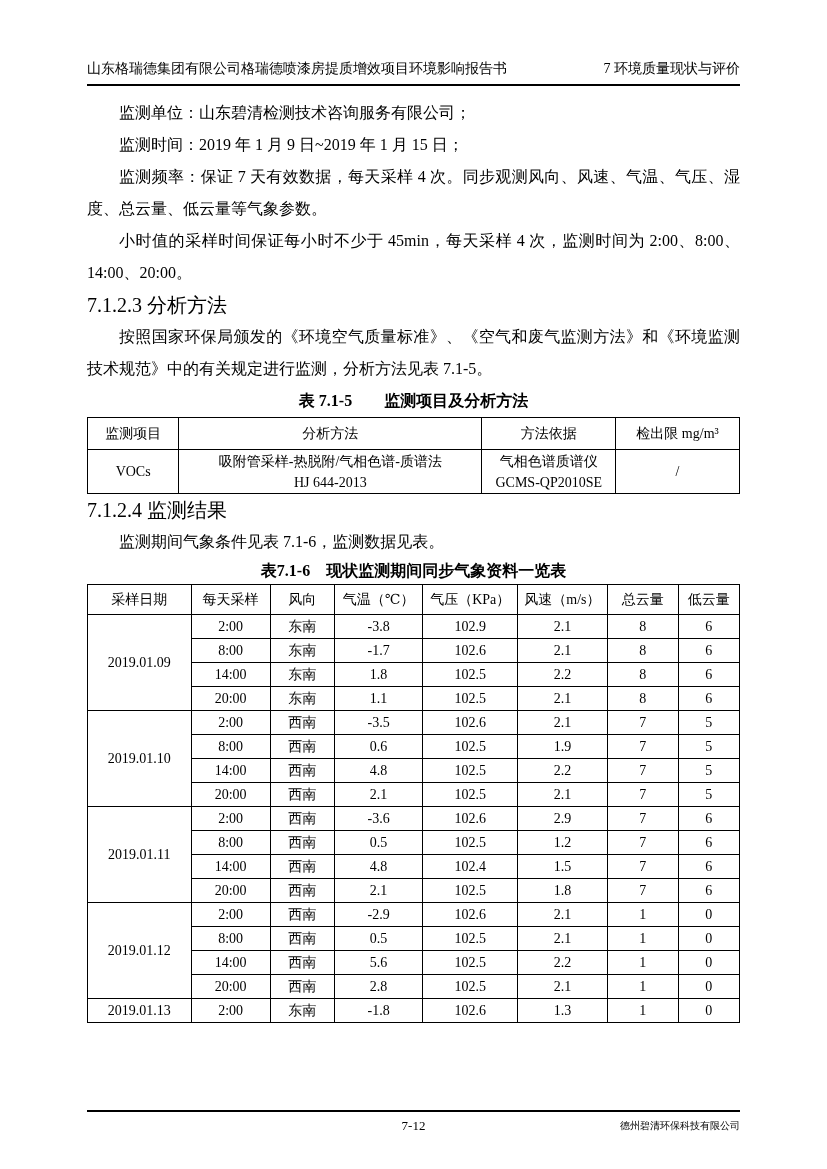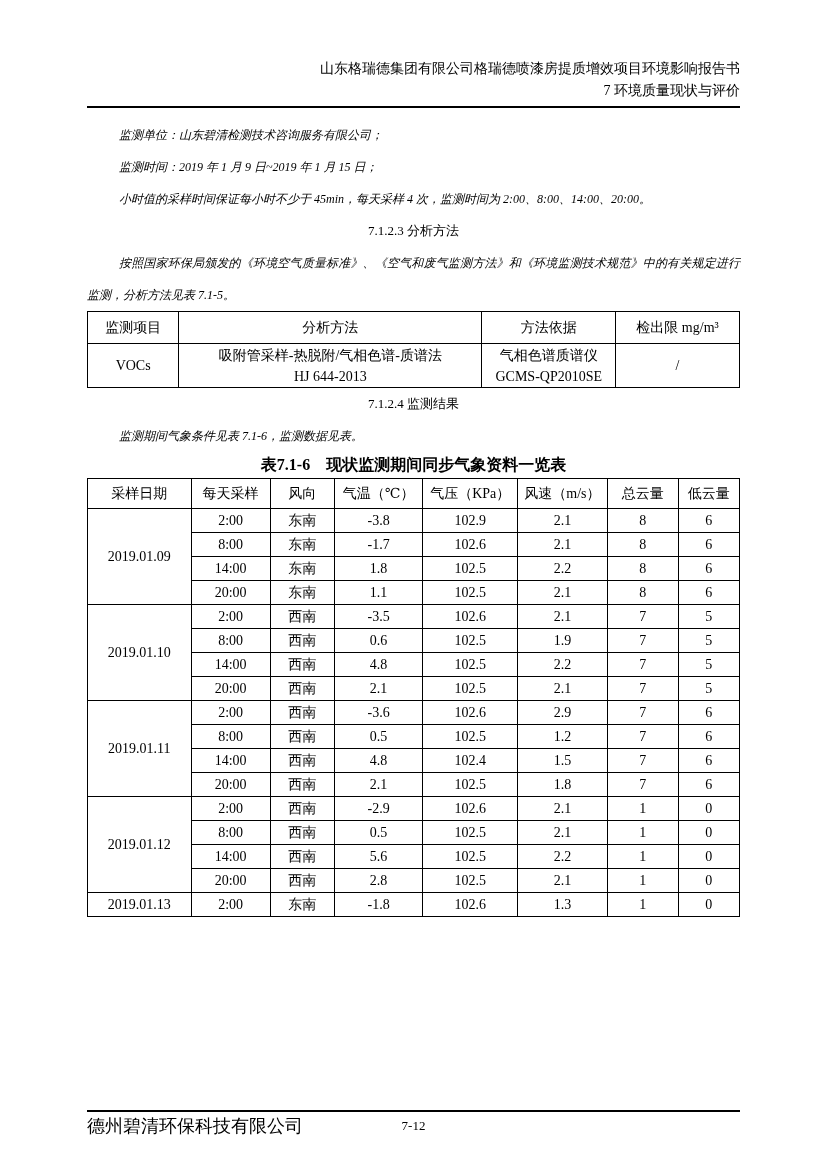--- a/index.html
+++ b/index.html
@@ -17,37 +17,35 @@
   
   .doc-header {
     margin: 58px 87px 0 87px;
     display: flex;
     justify-content: space-between;
     align-items: flex-end;
     font-size: 14px;
     line-height: 22px;
     border-bottom: 2px solid #000;
     padding-bottom: 4px;
-    flex-direction: column;
   }
   
   .content { padding: 0 87px; }
   .para {
-    font-size: 12px;
+    font-size: 16px;
     line-height: 32px;
     text-align: justify;
     text-indent: 32px;
-    font-style: italic;
   }
   .para.first { margin-top: 11px; }
   .sec-heading {
-    font-size: 13px;
+    font-size: 20px;
     line-height: 32px;
     text-indent: 0;
-    text-align: center;
+    text-align: left;
   }
   .table-title {
     font-size: 16px;
     font-weight: bold;
     text-align: center;
     line-height: 32px;
   }
   .table-title.tight { line-height: 26px; }
   
   table {
@@ -83,44 +81,46 @@
   }
   .doc-footer .inner { position: relative; height: 20px; }
   .page-num {
     position: absolute;
     left: 50%;
     transform: translateX(-50%);
     font-size: 13px;
     line-height: 20px;
   }
   .company {
-    text-align: left;
-    font-size: 18px;
+    text-align: right;
+    font-size: 10px;
     line-height: 20px;
   }
 </style>
 </head>
 <body>
 
 <div class="page">
 
   <div class="doc-header">
     <span>山东格瑞德集团有限公司格瑞德喷漆房提质增效项目环境影响报告书</span>
     <span>7 环境质量现状与评价</span>
   </div>
 
   <div class="content">
 
     <p class="para first">监测单位：山东碧清检测技术咨询服务有限公司；</p>
     <p class="para">监测时间：2019 年 1 月 9 日~2019 年 1 月 15 日；</p>
+    <p class="para">监测频率：保证 7 天有效数据，每天采样 4 次。同步观测风向、风速、气温、气压、湿度、总云量、低云量等气象参数。</p>
     <p class="para">小时值的采样时间保证每小时不少于 45min，每天采样 4 次，监测时间为 2:00、8:00、14:00、20:00。</p>
 
     <p class="sec-heading">7.1.2.3 分析方法</p>
     <p class="para">按照国家环保局颁发的《环境空气质量标准》、《空气和废气监测方法》和《环境监测技术规范》中的有关规定进行监测，分析方法见表 7.1-5。</p>
 
+    <p class="table-title">表 7.1-5　　监测项目及分析方法</p>
 
     <table class="t1">
       <colgroup>
         <col style="width:14%">
           <col style="width:46.5%">
           <col style="width:20.5%">
           <col style="width:19%">
       </colgroup>
       <thead>
         <tr>

